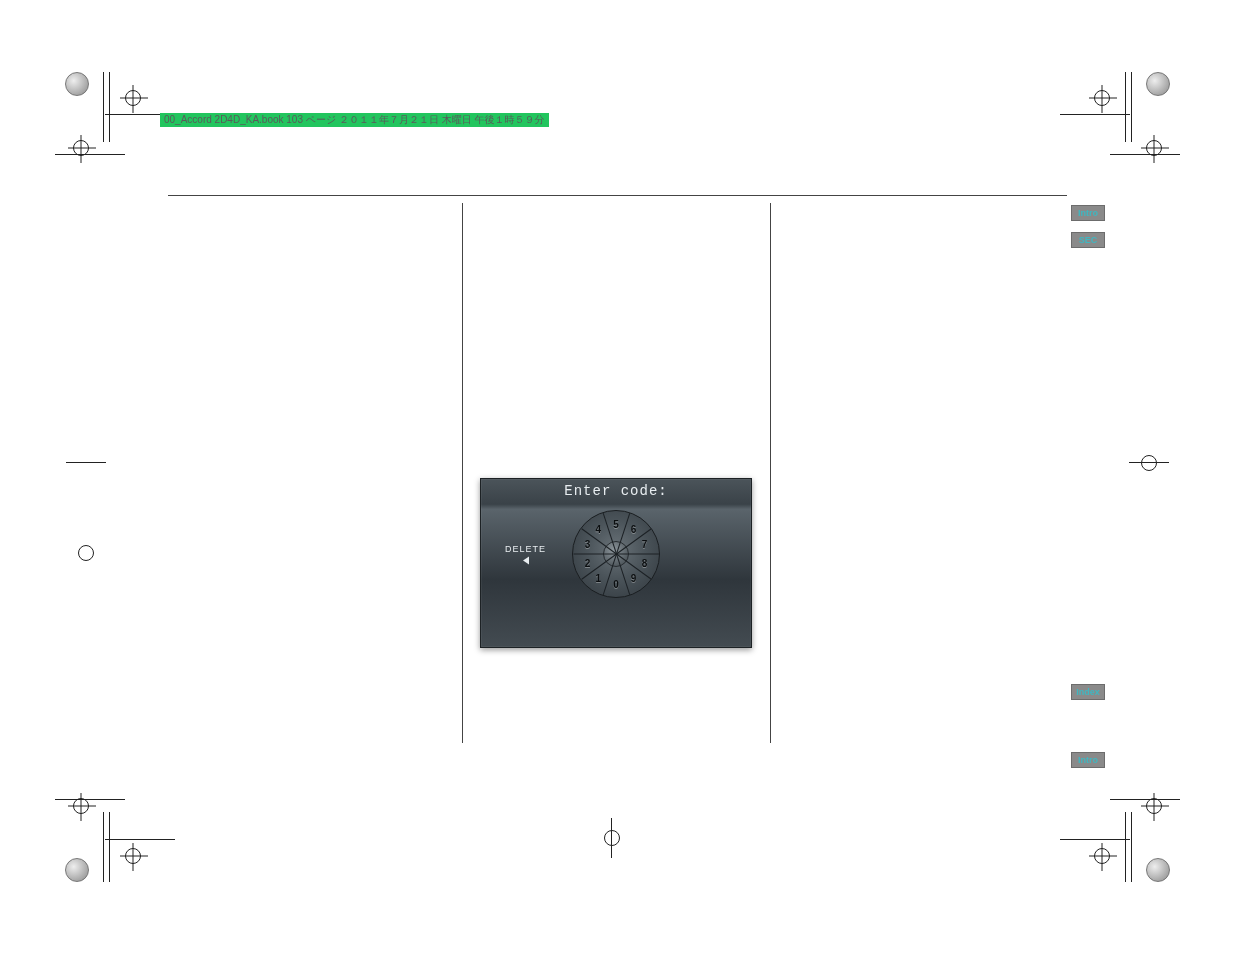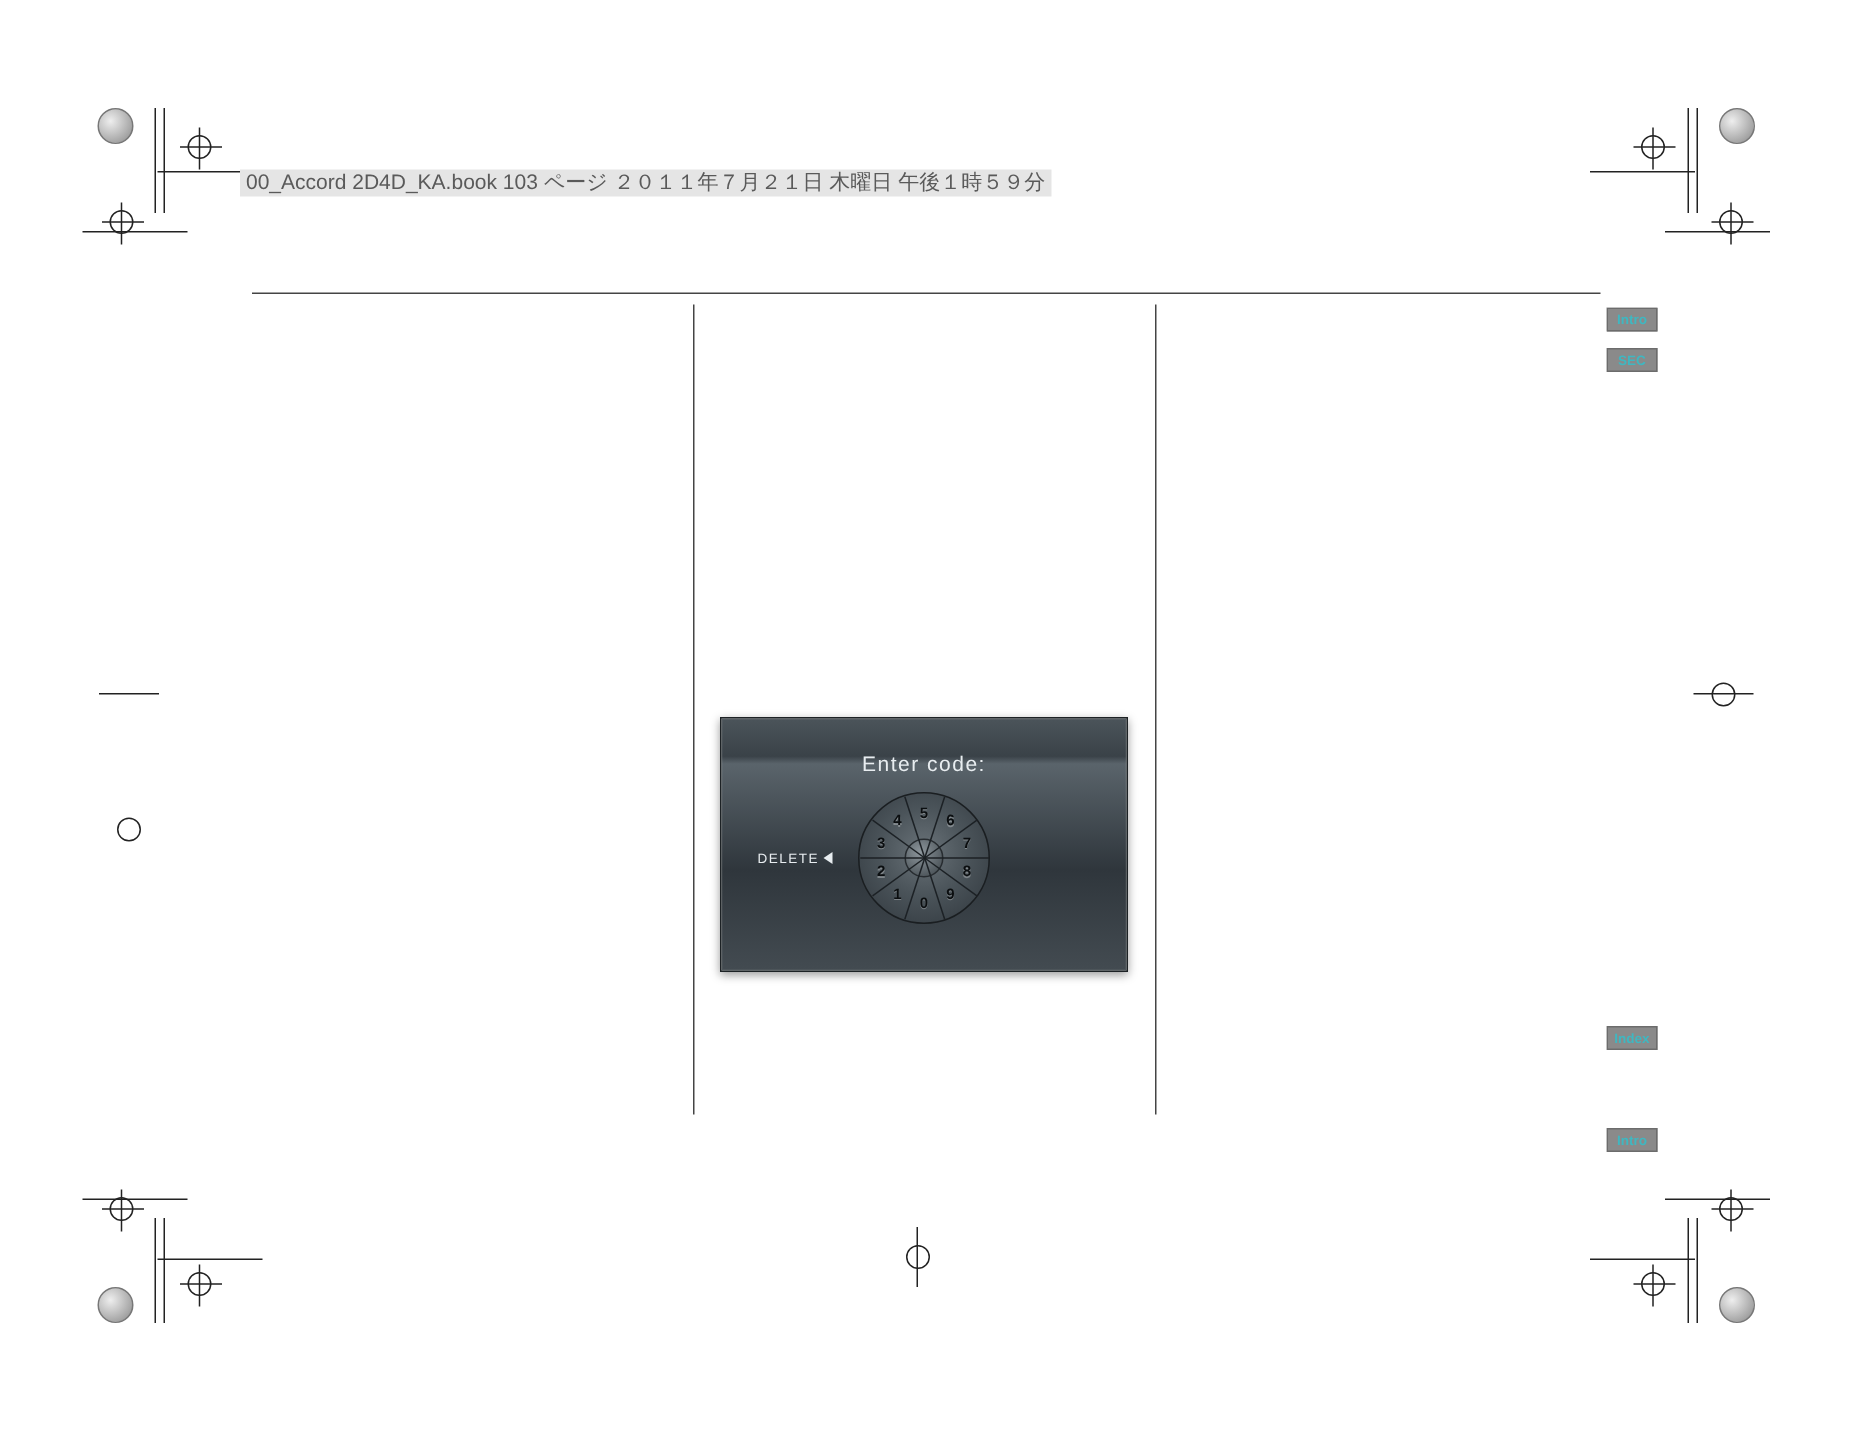--- a/index.html
+++ b/index.html
@@ -83,23 +83,23 @@
   .midmark.bottom{ left:604px; bottom:108px;}
   .midmark .line-h{ position:absolute; height:1px; background:#222;}
   .midmark .line-v{ position:absolute; width:1px; background:#222;}
   .midmark.left .line-h{ width:40px; left:-12px; top:7px;}
   .midmark.right .line-h{ width:40px; right:-12px; top:7px;}
   .midmark.bottom .line-v{ height:40px; left:7px; top:-12px;}
 
   .doc-header {
     position:absolute;
     left:160px; top:113px;
-    font-size:14px;
+    font-size:10px;
     color:#5a5a5a;
-    background:#e5e5e5;
+    background:#22c55e;
     padding:0 4px;
   }
 
   .page-rule {
     position:absolute;
     left:168px; right:168px; top:195px;
     height:1px; background:#444;
   }
   .col-divider{
     position:absolute;
@@ -135,21 +135,22 @@
     background: linear-gradient(180deg,#4b545a 0%, #3a4248 15%, #5a646b 18%, #2f363c 60%, #434b51 100%);
     border:1px solid #1d2225;
     box-shadow: 0 2px 6px rgba(0,0,0,.4), inset 0 0 0 1px rgba(255,255,255,.05);
     color:#e8edf0;
     font-family: "Arial Narrow", Arial, sans-serif;
   }
   .navi-title{
     text-align:center;
     font-size:14px;
     letter-spacing:1px;
-    margin-top:22px;
+    margin-top:4px;
+    font-family:Liberation Mono, monospace;
   }
   .navi-input{
     margin:6px 14px 0 14px;
     height:18px;
     background: linear-gradient(180deg,#c9cdd0,#9aa1a6);
     border:1px solid #2a2f33;
     border-radius:2px;
     color:#111;
     font-size:12px;
     font-weight:bold;
@@ -158,21 +159,21 @@
     letter-spacing:1px;
   }
   .dial-wrap{
     position:relative;
     width:100%; height:110px;
     display:flex; align-items:center; justify-content:center;
   }
   .delete-label{
     position:absolute; left:24px; top:50%; transform:translateY(-50%);
     font-size:9px; letter-spacing:1px;
-    display:flex; align-items:center; gap:3px;
+    display:flex; align-items:center; gap:3px;flex-direction:column;
   }
   .delete-label .tri{
     width:0;height:0;border-top:4px solid transparent;border-bottom:4px solid transparent;border-right:6px solid #e8edf0;
   }
   .dial{
     position:relative;
     width:86px; height:86px;
     border-radius:50%;
     background: radial-gradient(circle at 50% 45%, #6a7379 0%, #4b545a 45%, #2f363c 100%);
     border:1px solid #1a1e21;

